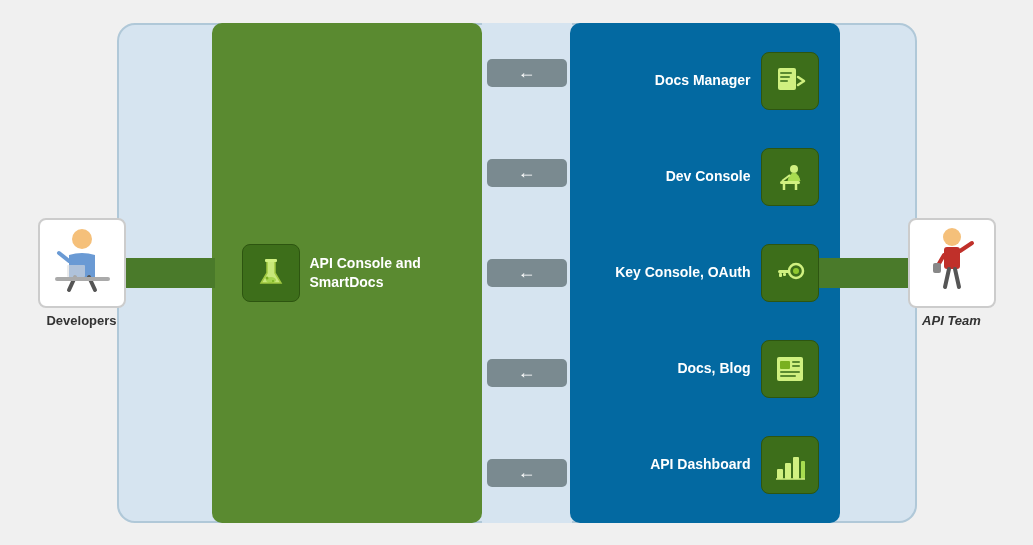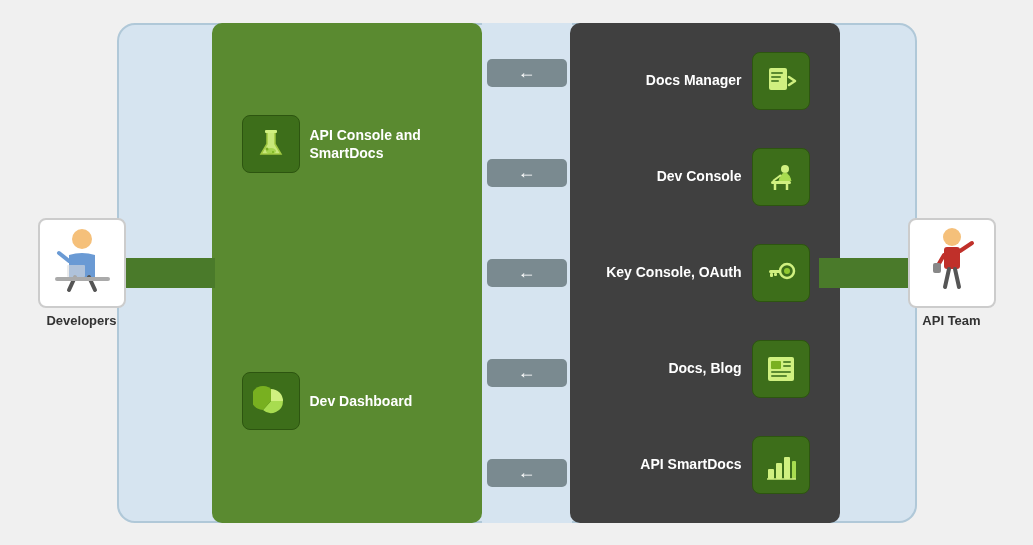--- a/index.html
+++ b/index.html
@@ -52,24 +52,24 @@
       gap: 33px;
     }
 
     
     .right-panel {
       position: absolute;
       left: 543px;
       top: 10px;
       width: 270px;
       height: 500px;
-      background: #404040;
+      background: #0369a1;
       border-radius: 10px;
       z-index: 1;
-      padding: 10px 30px 10px 10px;
+      padding: 10px 21px 10px 10px;
       display: flex;
       flex-direction: column;
       justify-content: space-around;
     }
 
     
     .middle-area {
       position: absolute;
       left: 455px;
       top: 10px;
@@ -151,20 +151,21 @@
     .person-box-left {
       left: 5px;
       top: 50%;
       transform: translateY(-50%);
     }
 
     .person-box-right {
       right: 5px;
       top: 50%;
       transform: translateY(-50%);
+      font-style: italic;
     }
 
     .person-figure {
       width: 88px;
       height: 90px;
       background: white;
       border: 2px solid #ccc;
       border-radius: 8px;
       display: flex;
       flex-direction: column;
@@ -225,30 +226,20 @@
           <circle cx="14" cy="23" r="1.5" fill="#7ab020"></circle>
           <circle cx="20" cy="26" r="1" fill="#7ab020"></circle>
         </svg>
       </div>
       <span class="item-label">API Console and SmartDocs</span>
     </div>
 
 
 
 
-    <div class="row-item">
-      <div class="icon-box">
-        <svg viewBox="0 0 36 36" fill="none" xmlns="http://www.w3.org/2000/svg">
-          <path d="M18 18 L18 6 A12 12 0 0 1 30 18 Z" fill="#d0f080"></path>
-          <path d="M18 18 L30 18 A12 12 0 0 1 10 27 Z" fill="#a8dc50"></path>
-          <path d="M18 18 L10 27 A12 12 0 1 1 18 6 Z" fill="#78b020"></path>
-        </svg>
-      </div>
-      <span class="item-label">Dev Dashboard</span>
-    </div>
 
   </div>
 
   <div class="middle-area">
     <div class="arrow-connector">←</div>
     <div class="arrow-connector">←</div>
     <div class="arrow-connector">←</div>
     <div class="arrow-connector">←</div>
     <div class="arrow-connector">←</div>
   </div>
@@ -303,21 +294,21 @@
           <rect x="8" y="10" width="10" height="8" rx="1" fill="#7ab020"></rect>
           <rect x="20" y="10" width="8" height="2" rx="1" fill="#5a8a30"></rect>
           <rect x="20" y="14" width="8" height="2" rx="1" fill="#5a8a30"></rect>
           <rect x="8" y="20" width="20" height="2" rx="1" fill="#5a8a30"></rect>
           <rect x="8" y="24" width="16" height="2" rx="1" fill="#5a8a30"></rect>
         </svg>
       </div>
     </div>
 
     <div class="row-item-right">
-      <span class="item-label">API SmartDocs</span>
+      <span class="item-label">API Dashboard</span>
       <div class="icon-box">
         <svg viewBox="0 0 36 36" fill="none" xmlns="http://www.w3.org/2000/svg">
           <rect x="5" y="22" width="6" height="10" rx="1" fill="#d0f080"></rect>
           <rect x="13" y="16" width="6" height="16" rx="1" fill="#d0f080"></rect>
           <rect x="21" y="10" width="6" height="22" rx="1" fill="#d0f080"></rect>
           <rect x="29" y="14" width="4" height="18" rx="1" fill="#a8dc50"></rect>
           <line x1="4" y1="32" x2="33" y2="32" stroke="#d0f080" stroke-width="1.5"></line>
         </svg>
       </div>
     </div>

